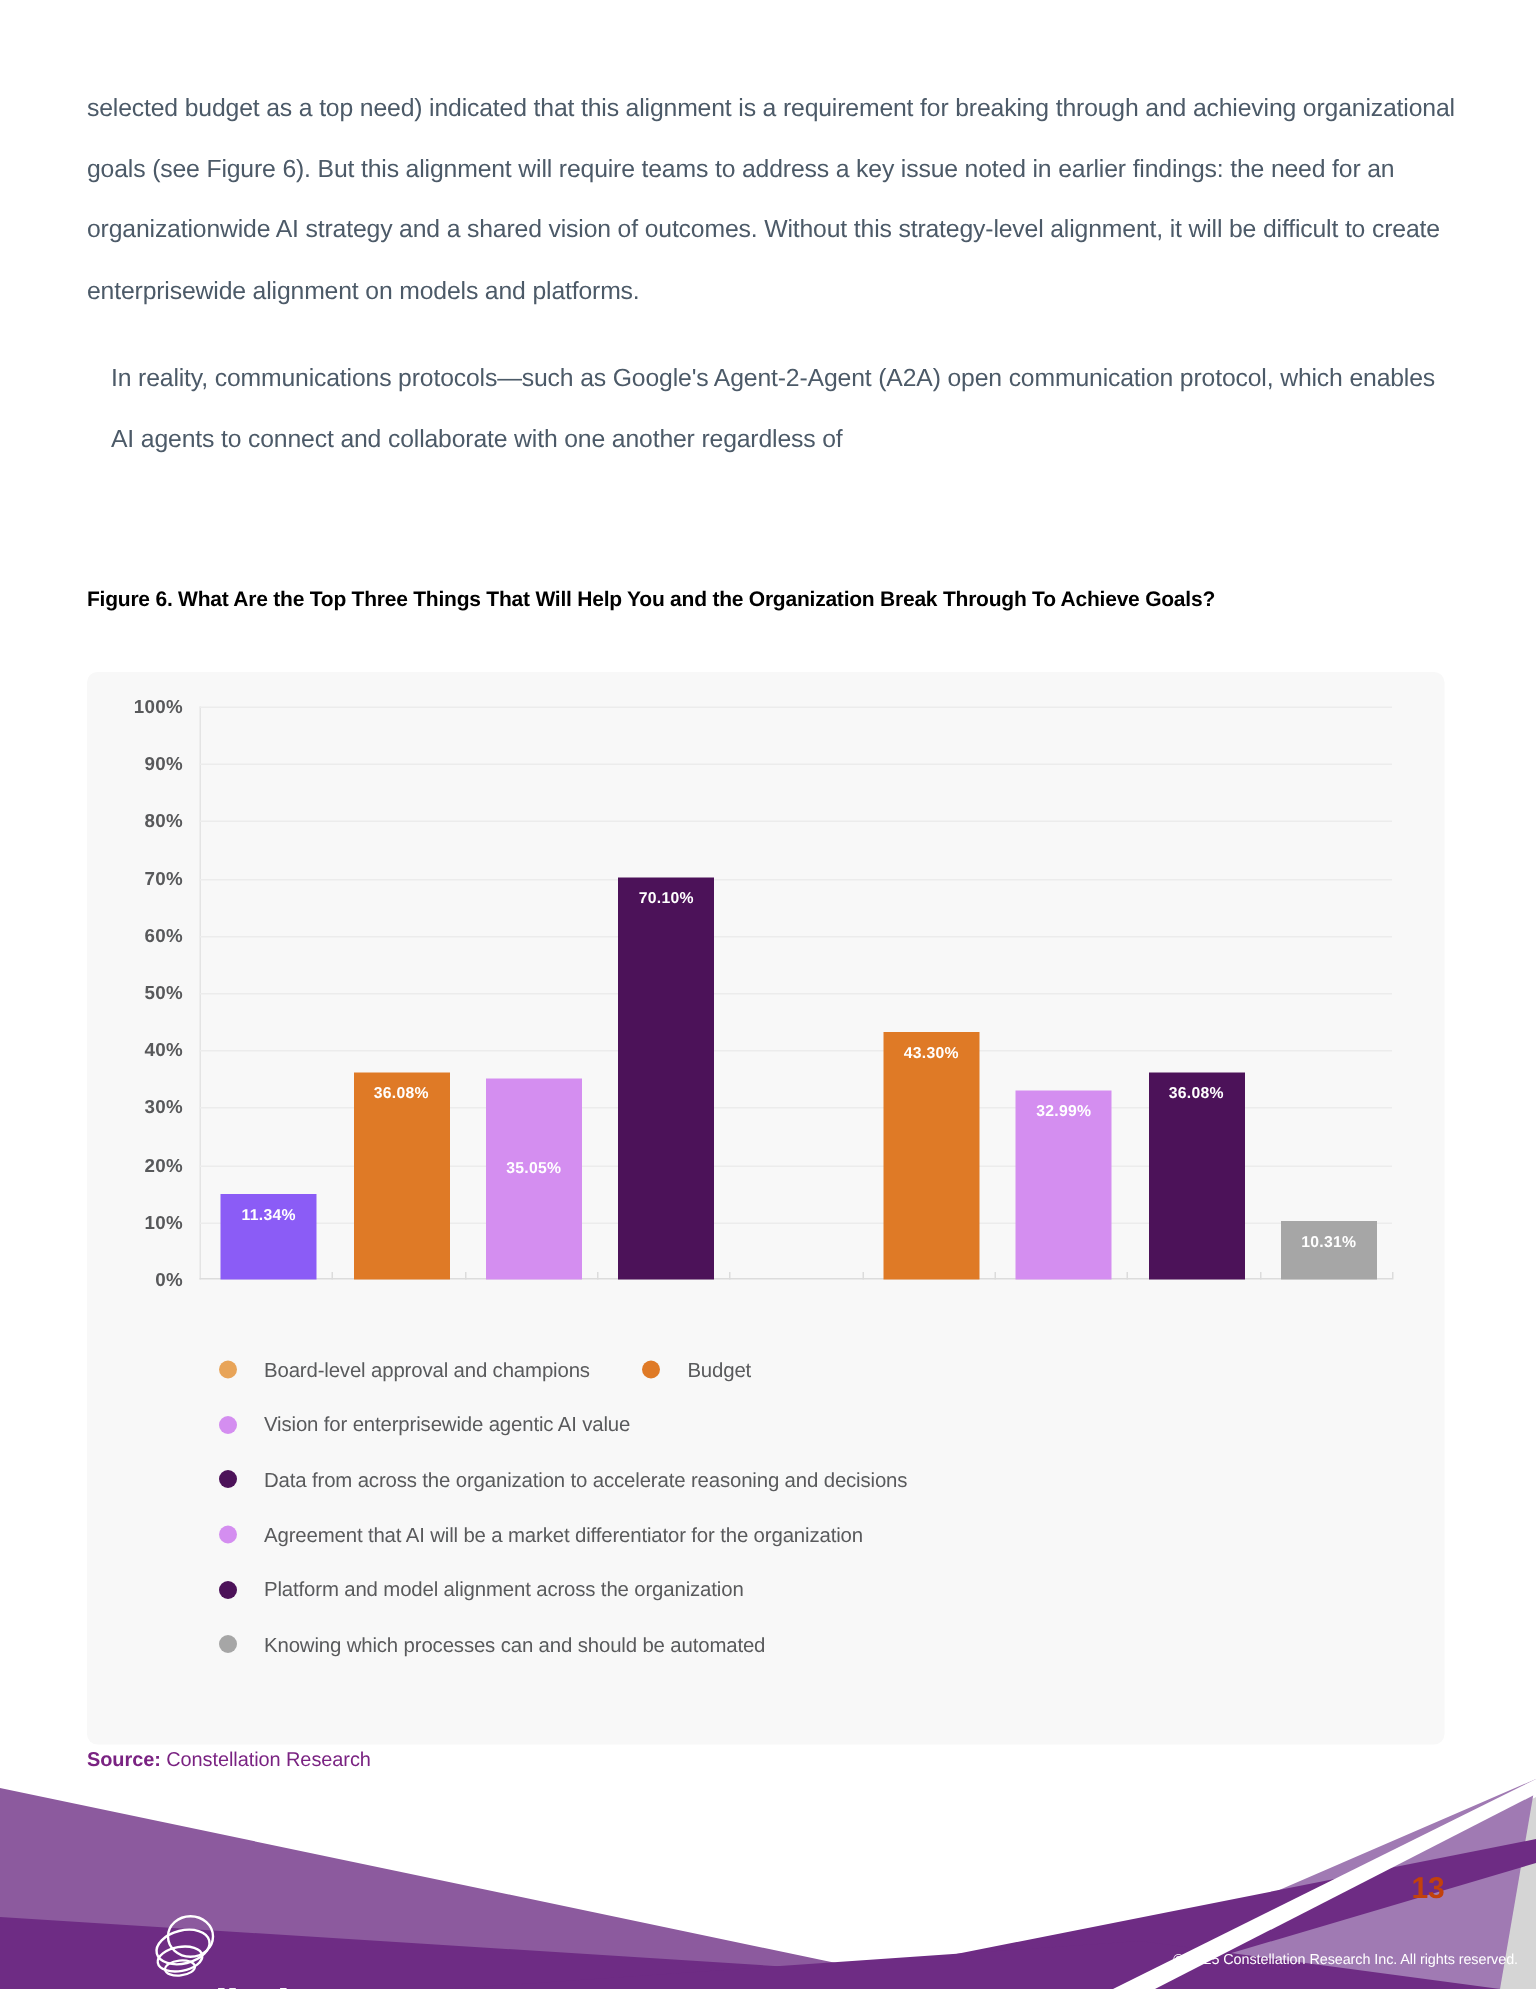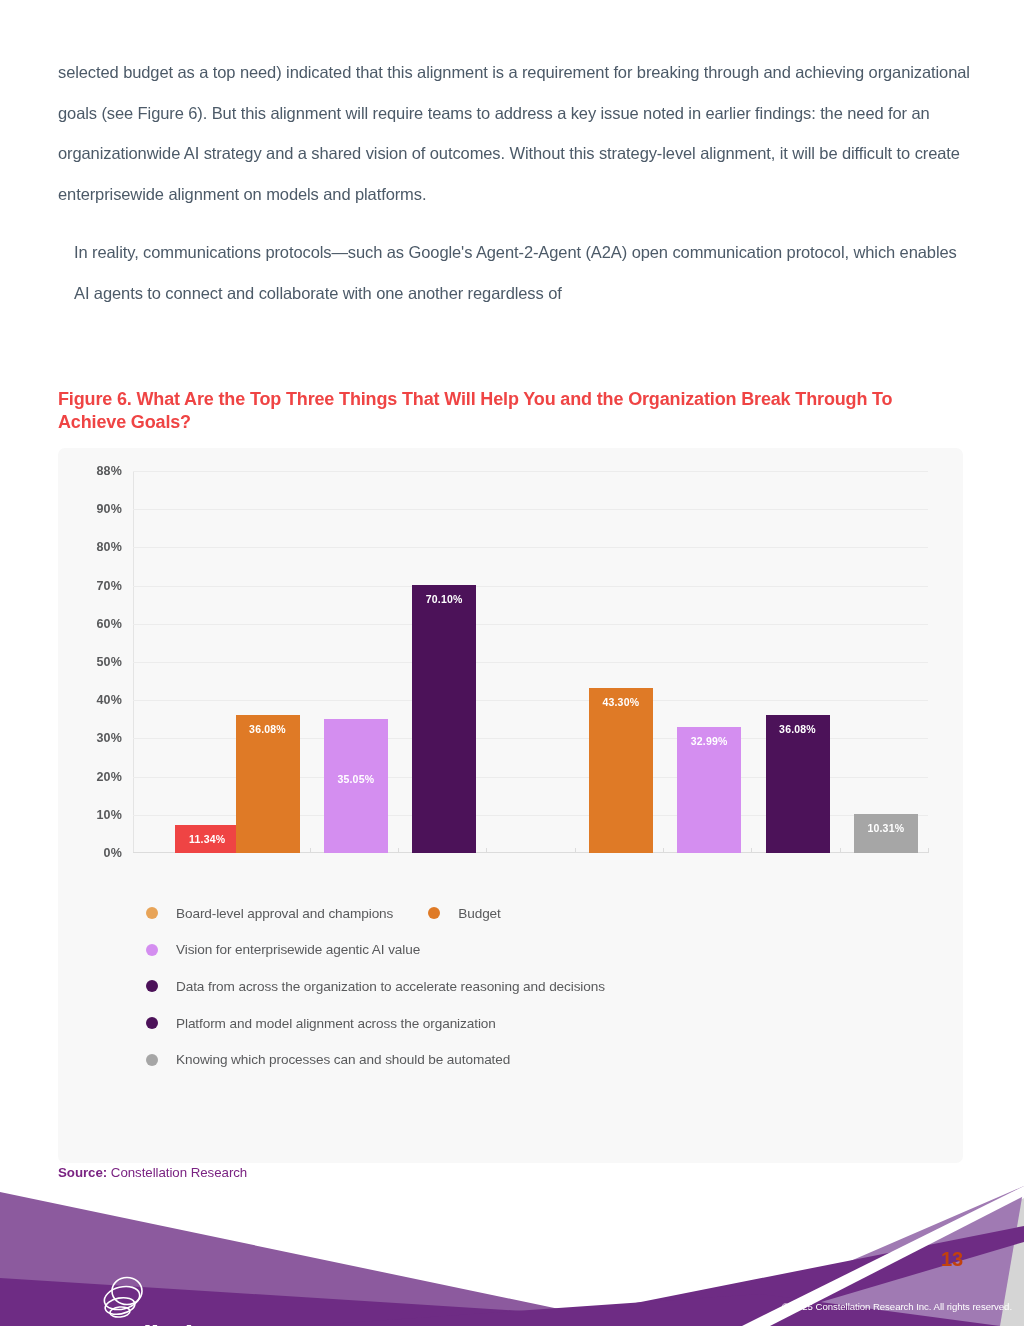--- a/index.html
+++ b/index.html
@@ -32,22 +32,22 @@
     font-family: "Liberation Sans", sans-serif;
   }
   .body-copy p.second { margin-top: 18px; margin-left: 16px; }
 
   
   .figure-title {
     position: absolute;
     left: 58px;
     top: 388px;
     width: 890px;
-    color: #ef4444;
-    font-size: 18px;
+    color: #000000;
+    font-size: 14px;
     font-weight: bold;
     line-height: 22.5px;
     letter-spacing: -0.15px;
   }
 
   
   .chart-panel {
     position: absolute;
     left: 58px;
     top: 448px;
@@ -237,42 +237,42 @@
     <p class="second">In reality, communications protocols—such as Google's Agent-2-Agent (A2A) open communication protocol, which enables AI agents to connect and collaborate with one another regardless of</p>
   </div>
 
   <div class="figure-title">Figure 6. What Are the Top Three Things That Will Help You and the Organization Break Through To Achieve Goals?</div>
 
   <div class="chart-panel">
     <div class="plot" id="plot">
       <div class="axis-line"></div>
       <div class="baseline"></div>
     <div class="gridline" style="top: 0px;"></div>
-        <div class="tick-label" style="top: 0px;">88%</div>
+        <div class="tick-label" style="top: 0px;">100%</div>
         <div class="gridline" style="top: 38.2px;"></div>
         <div class="tick-label" style="top: 38.2px;">90%</div>
         <div class="gridline" style="top: 76.4px;"></div>
         <div class="tick-label" style="top: 76.4px;">80%</div>
         <div class="gridline" style="top: 114.6px;"></div>
         <div class="tick-label" style="top: 114.6px;">70%</div>
         <div class="gridline" style="top: 152.8px;"></div>
         <div class="tick-label" style="top: 152.8px;">60%</div>
         <div class="gridline" style="top: 191px;"></div>
         <div class="tick-label" style="top: 191px;">50%</div>
         <div class="gridline" style="top: 229.2px;"></div>
         <div class="tick-label" style="top: 229.2px;">40%</div>
         <div class="gridline" style="top: 267.4px;"></div>
         <div class="tick-label" style="top: 267.4px;">30%</div>
         <div class="gridline" style="top: 305.6px;"></div>
         <div class="tick-label" style="top: 305.6px;">20%</div>
         <div class="gridline" style="top: 343.8px;"></div>
         <div class="tick-label" style="top: 343.8px;">10%</div>
         <div class="tick-label" style="top: 382px;">0%</div>
         <div class="tick-mark" style="left: 88.3333px; background: rgb(220, 220, 220);"></div>
-        <div class="bar" title="Board-level approval and champions 11.34%" style="left: 14.1667px; width: 64px; height: 28px; background: #ef4444; margin-left: 28px;">
+        <div class="bar" title="Board-level approval and champions 11.34%" style="left: 14.1667px; width: 64px; height: 57px; background: #8b5cf6;">
           <span class="bar-label" style="color: rgb(255, 255, 255);">11.34%</span>
         </div>
         <div class="tick-mark" style="left: 176.667px; background: rgb(220, 220, 220);"></div>
         <div class="bar" title="Budget 36.08%" style="left: 102.5px; width: 64px; height: 137.826px; background: rgb(223, 122, 38);">
           <span class="bar-label" style="color: rgb(255, 255, 255);">36.08%</span>
         </div>
         <div class="tick-mark" style="left: 265px; background: rgb(220, 220, 220);"></div>
         <div class="bar" title="Vision for enterprisewide agentic AI value 35.05%" style="left: 190.833px; width: 64px; height: 133.891px; background: rgb(212, 142, 240);">
           <span class="bar-label" style="color: rgb(255, 255, 255); margin-top: 46px;">35.05%</span>
         </div>
@@ -313,20 +313,26 @@
         <div class="legend-row">
           <div class="legend-item">
             <span class="legend-dot" style="background: rgb(212, 142, 240);"></span>
             <span class="legend-text">Vision for enterprisewide agentic AI value</span>
           </div>
         </div>
         <div class="legend-row">
           <div class="legend-item">
             <span class="legend-dot" style="background: rgb(76, 18, 89);"></span>
             <span class="legend-text">Data from across the organization to accelerate reasoning and decisions</span>
+          </div>
+        </div>
+        <div class="legend-row">
+          <div class="legend-item">
+            <span class="legend-dot" style="background: rgb(212, 142, 240);"></span>
+            <span class="legend-text">Agreement that AI will be a market differentiator for the organization</span>
           </div>
         </div>
         <div class="legend-row">
           <div class="legend-item">
             <span class="legend-dot" style="background: rgb(76, 18, 89);"></span>
             <span class="legend-text">Platform and model alignment across the organization</span>
           </div>
         </div>
         <div class="legend-row">
           <div class="legend-item">

